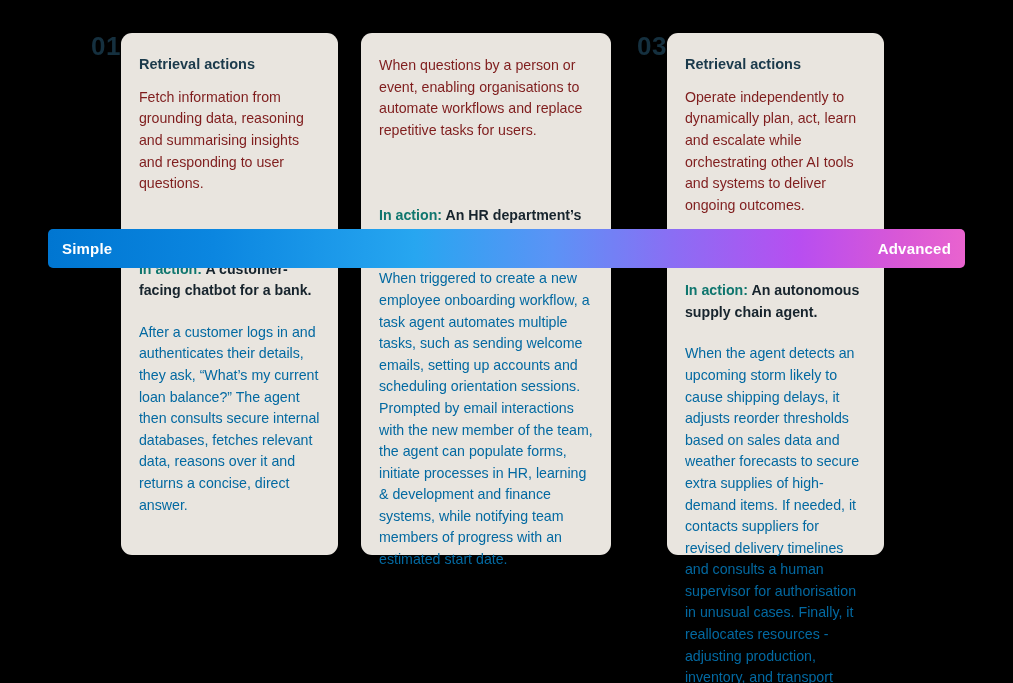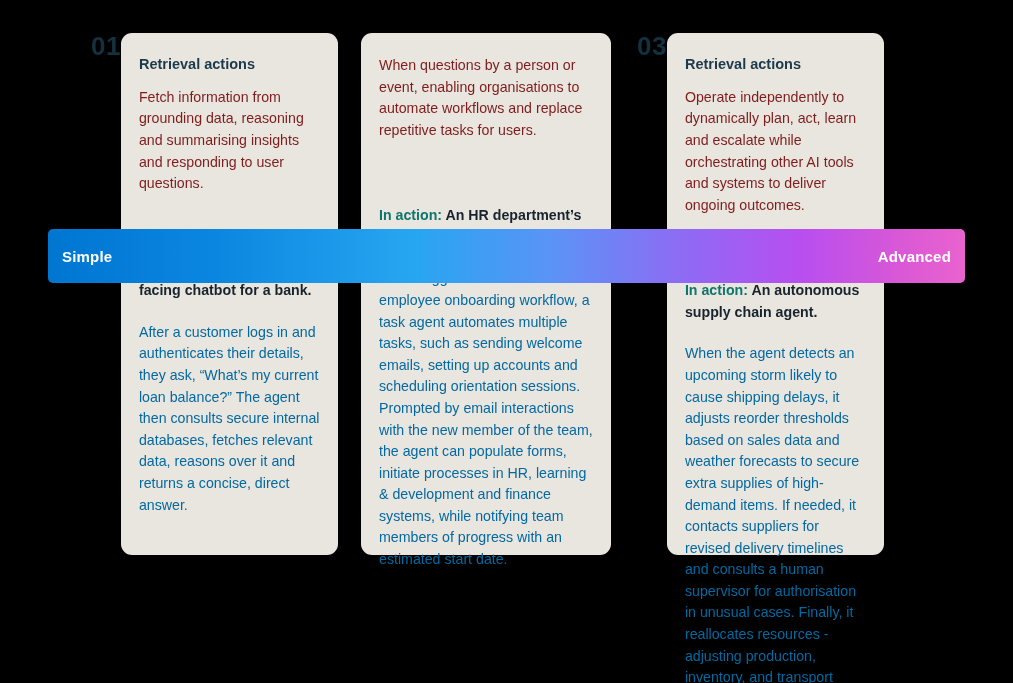--- a/index.html
+++ b/index.html
@@ -86,21 +86,21 @@
     line-height: 1.52;
     margin: 0;
   }
 
   
   #scale-bar {
     position: absolute;
     left: 48px;
     top: 229px;
     width: 917px;
-    height: 54px;
+    height: 39px;
     border-radius: 5px;
     background: linear-gradient(90deg,
       #0076d1 0%,
       #0b86e0 18%,
       #27a6f0 40%,
       #5b93f6 55%,
       #8a6ef4 68%,
       #b84ef0 82%,
       #d958d6 93%,
       #e963cf 100%);

